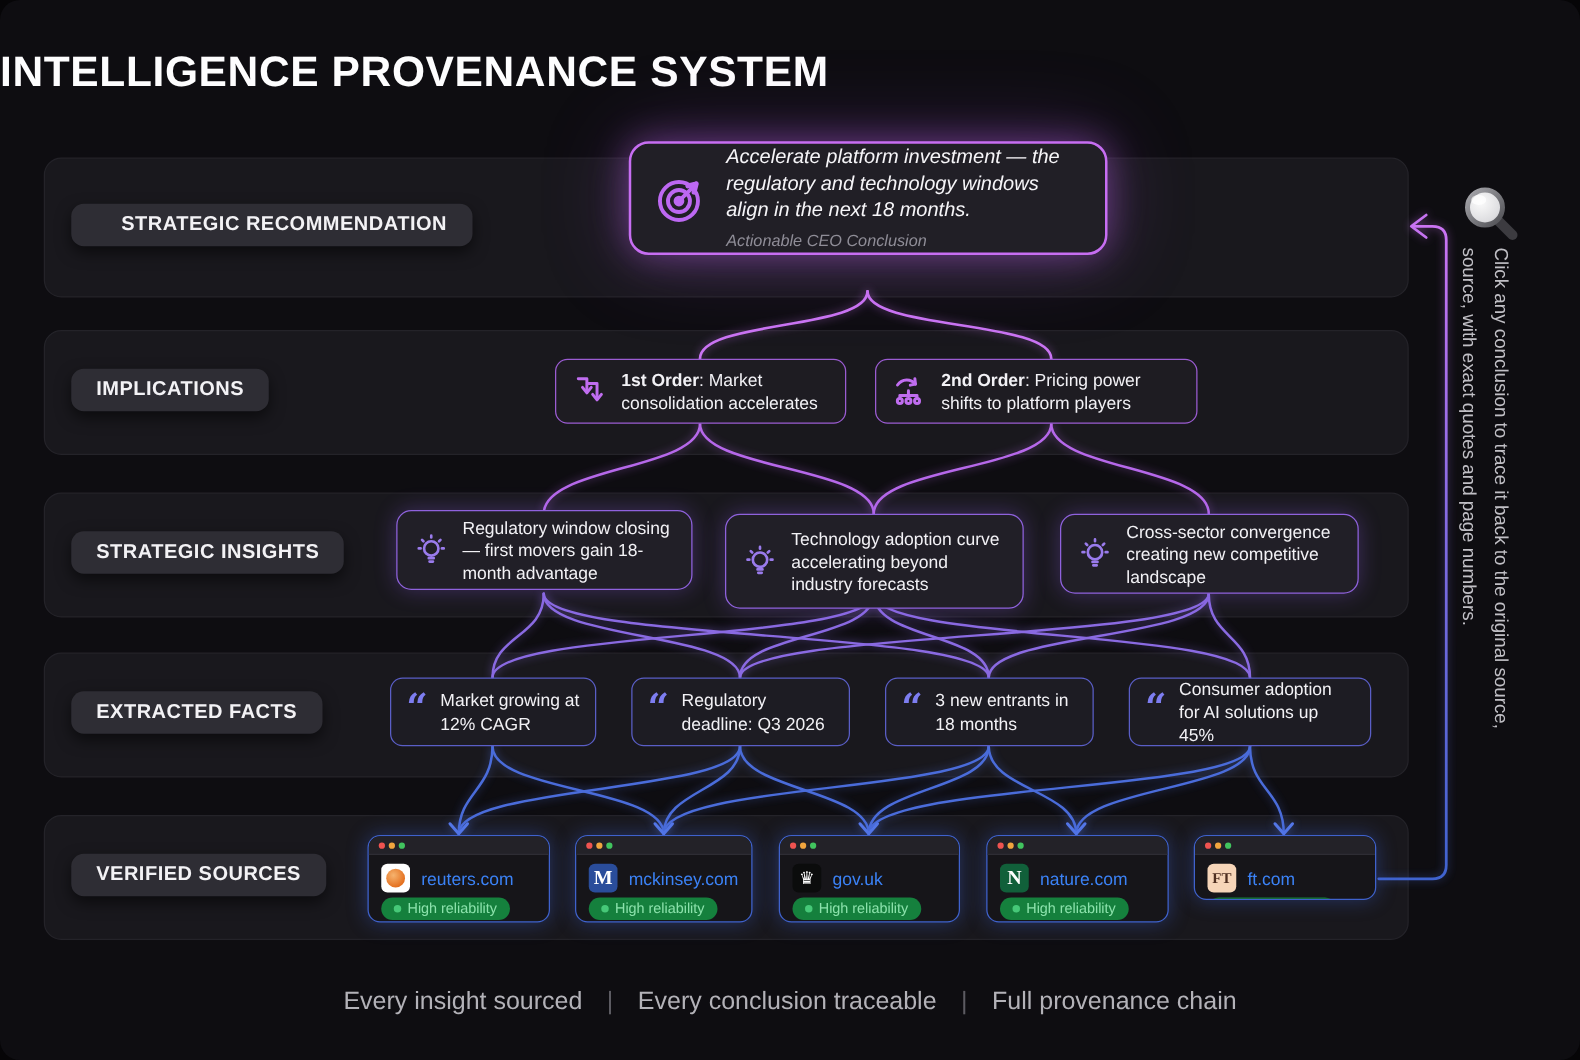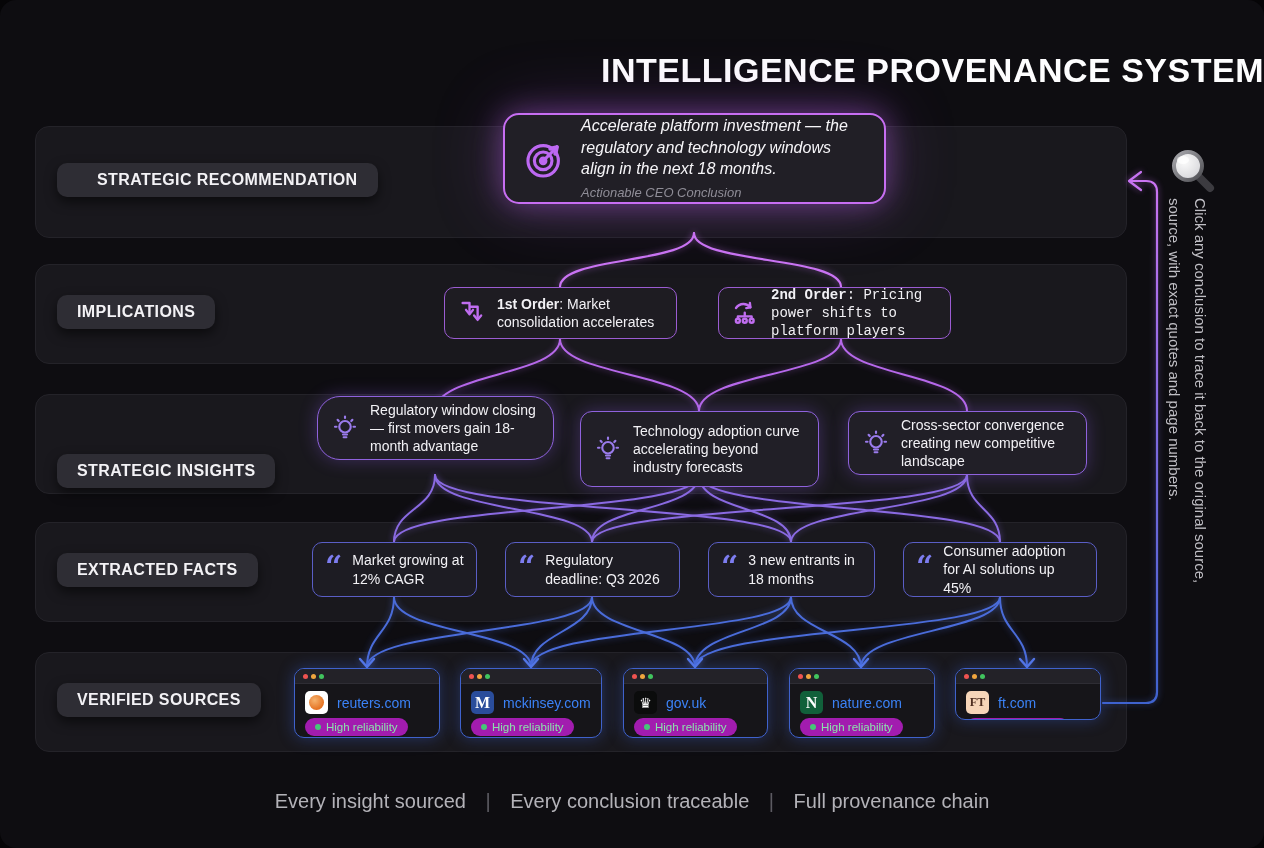--- a/index.html
+++ b/index.html
@@ -1,18 +1,18 @@
 <!DOCTYPE html>
 <html><head>
 <meta charset="utf-8">
 <style>
   html,body{margin:0;padding:0;background:#060507;}
   body{font-family:"Liberation Sans","DejaVu Sans",sans-serif;}
   #canvas{position:relative;width:1264px;height:848px;background:#0e0d11;overflow:hidden;border-radius:16px;}
-  .title{position:absolute;left:0;top:51px;width:1264px;text-align:right;color:#fdfdfe;
+  .title{position:absolute;left:0;top:39px;width:1264px;text-align:left;color:#fdfdfe;
          font-size:34px;font-weight:bold;letter-spacing:.5px;}
   .row{position:absolute;left:35px;width:1090px;background:#19181d;border:1px solid #242329;border-radius:14px;}
   .pill{position:absolute;left:57px;background:#2e2d34;border-radius:10px;padding:8px 20px;
         color:#f3f2f5;font-size:16px;font-weight:bold;letter-spacing:.4px;
         box-shadow:0 5px 12px rgba(0,0,0,.55);white-space:nowrap;}
   .card{position:absolute;box-sizing:border-box;display:flex;align-items:center;gap:10px;
         background:#1e1c22;border-radius:10px;color:#f2f1f5;font-size:14px;line-height:1.3;}
   .card .txt{flex:1;}
   .b{font-weight:bold;}
   
@@ -33,21 +33,21 @@
   
   .src{position:absolute;box-sizing:border-box;background:#161519;border:1px solid #3f62cc;border-radius:10px;
        box-shadow:0 0 16px rgba(60,100,220,.38);overflow:hidden;}
   .src-head{height:14px;background:#232228;border-bottom:1px solid #2e2d34;display:flex;align-items:center;
             gap:3px;padding-left:8px;}
   .dot{width:5px;height:5px;border-radius:50%;}
   .src-row{display:flex;align-items:center;gap:9px;padding:7px 10px 0 10px;}
   .fav{width:23px;height:23px;border-radius:5px;display:flex;align-items:center;justify-content:center;
        font-weight:bold;flex:none;}
   .domain{color:#3b82f6;font-size:14px;}
-  .badge{display:inline-flex;align-items:center;gap:5px;margin:4px 0 0 10px;background:#a21caf;
+  .badge{display:inline-flex;align-items:center;gap:5px;margin:4px 0 0 10px;background:#15803d;
          border-radius:999px;padding:3px 10px;color:#8ce2ac;font-size:11.5px;}
   .badge .gdot{width:6px;height:6px;border-radius:50%;background:#46c878;}
   
   .side-note{position:absolute;left:1213px;top:198px;width:548px;height:52px;
              transform:rotate(90deg);transform-origin:0 0;color:#c0bfc5;font-size:15px;line-height:26px;}
   
   .footer{position:absolute;left:0;top:790px;width:1264px;text-align:center;color:#b3b2b8;font-size:20px;}
   .footer .sep{color:#5c5b62;margin:0 14px;}
   svg.wires{position:absolute;left:0;top:0;pointer-events:none;}
   .icon{flex:none;display:flex;align-items:center;justify-content:center;}
@@ -124,21 +124,21 @@
         </g>
         <path d="M1141,172 L1129,181 L1141,190" stroke="#c673f1" stroke-width="2.2"></path>
       </g>
     </defs>
     <use href="#allwires" filter="url(#blurG)" opacity="0.55"></use>
     <use href="#allwires"></use>
   </svg>
 
   <div class="pill" style="top:163px;padding-left:40px;">STRATEGIC RECOMMENDATION</div>
   <div class="pill" style="top:295px;text-align:right;">IMPLICATIONS</div>
-  <div class="pill" style="top:425px;margin-top:29px;">STRATEGIC INSIGHTS</div>
+  <div class="pill" style="top:425px;">STRATEGIC INSIGHTS</div>
   <div class="pill" style="top:553px;">EXTRACTED FACTS</div>
   <div class="pill" style="top:683px;">VERIFIED SOURCES</div>
 
   <div class="card rec" style="left:503px;top:113px;width:383px;height:91px;font-style:italic;">
     <span class="icon">
       <svg width="44" height="44" viewBox="0 0 24 24" fill="none" stroke="#bd68f2" stroke-width="1.7" stroke-linecap="round">
         <circle cx="11" cy="13" r="8.3"></circle>
           <circle cx="11" cy="13" r="4.8"></circle>
         <circle cx="11" cy="13" r="1.5" fill="#bd68f2"></circle>
         <path d="M11 13 L18.5 5.5"></path>
@@ -155,35 +155,35 @@
     <span class="icon">
       <svg width="30" height="30" viewBox="0 0 24 24" fill="none" stroke="#c06df0" stroke-width="1.9" stroke-linecap="round" stroke-linejoin="round">
         <path d="M4.5 4 H10 V12"></path>
           <path d="M7.2 9.5 L10 13 L12.8 9.5"></path>
         <path d="M11 7 H16.5 V16.5"></path>
           <path d="M13.7 14 L16.5 17.5 L19.3 14"></path>
       </svg>
     </span>
     <span class="txt"><span class="b">1st Order</span><span>: Market consolidation accelerates</span></span>
   </div>
-  <div class="card impl" style="left:718px;top:287px;width:233px;height:52px;font-family:Liberation Mono, monospace;">
+  <div class="card impl" style="left:700px;top:287px;width:258px;height:52px;">
     <span class="icon">
       <svg width="30" height="30" viewBox="0 0 24 24" fill="none" stroke="#c06df0" stroke-width="1.9" stroke-linecap="round" stroke-linejoin="round">
         <path d="M4 8 C7 3.8 12.5 3.8 15.5 7.4"></path>
           <path d="M15.5 7.4 l-0.4-3.4 M15.5 7.4 l-3.3 0.7"></path>
         <path d="M5.5 16.5 v-1.8 h11 v1.8 M11 14.7 v-3"></path>
         <circle cx="5.5" cy="18.2" r="1.6"></circle>
           <circle cx="11" cy="18.2" r="1.6"></circle>
           <circle cx="16.5" cy="18.2" r="1.6"></circle>
       </svg>
     </span>
     <span class="txt"><span class="b">2nd Order</span><span>: Pricing power shifts to platform players</span></span>
   </div>
 
-  <div class="card ins" style="left:317px;top:396px;width:237px;height:64px;border-radius:23px;">
+  <div class="card ins" style="left:317px;top:408px;width:237px;height:64px;">
     <span class="icon">
       <svg width="30" height="30" viewBox="0 0 24 24" fill="none" stroke="#9a7bec" stroke-width="1.7" stroke-linecap="round">
         <circle cx="12" cy="11" r="4.6"></circle>
           <path d="M10.4 17.2 h3.2 M10.9 19.4 h2.2"></path>
         <path d="M12 4 V2.8 M7 6.4 l-0.9-0.9 M17 6.4 l0.9-0.9 M5.2 11 H4 M20 11 h-1.2"></path>
       </svg>
     </span>
     <span class="txt">Regulatory window closing — first movers gain 18-month advantage</span>
   </div>
   <div class="card ins" style="left:580px;top:411px;width:239px;height:76px;">

